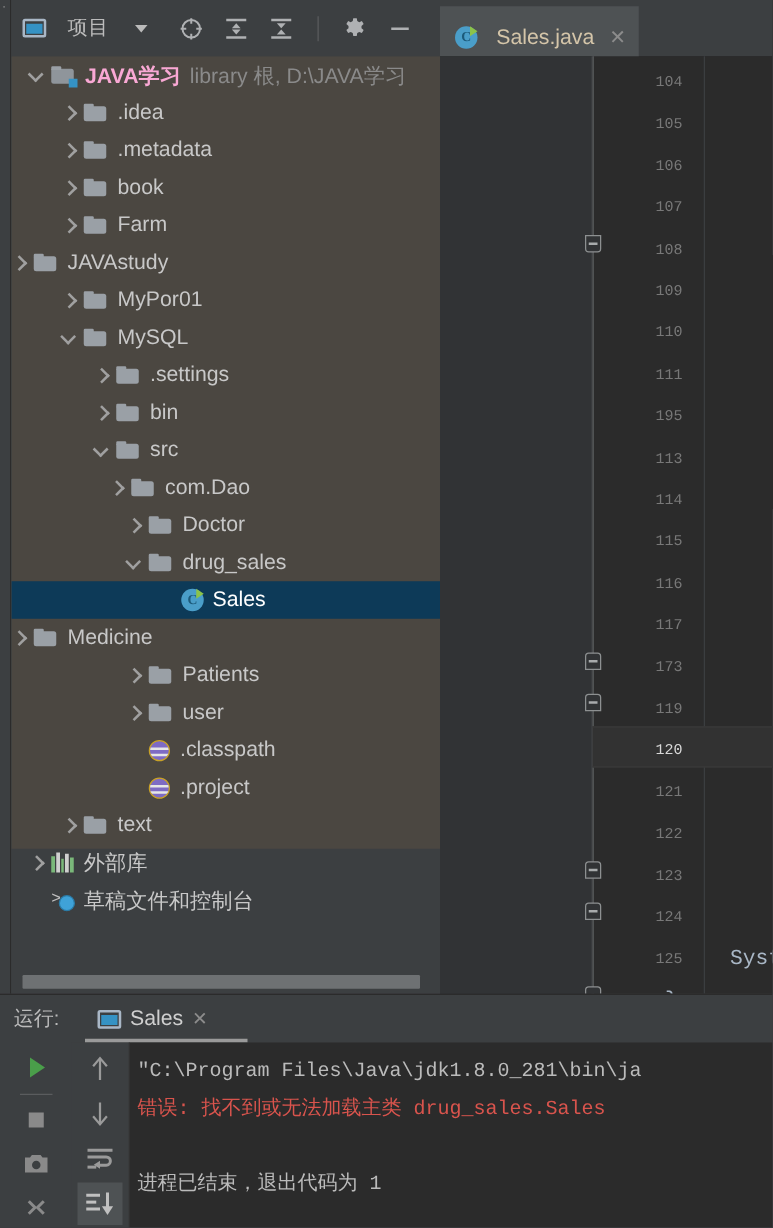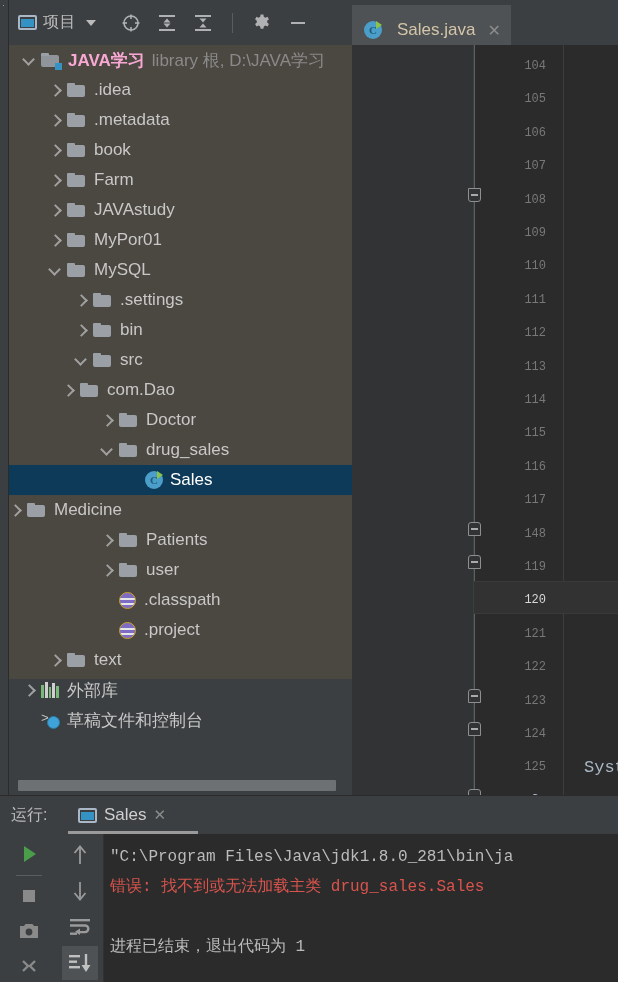--- a/index.html
+++ b/index.html
@@ -25,21 +25,21 @@
   
   .project-panel {
     position: absolute; left: 9px; top: 0; width: 343px; height: 795px;
     background: #3c3f41; overflow: hidden;
   }
   .pp-toolbar {
     position: relative; height: 45px; width: 100%;
     background: #3c3f41; display: flex; align-items: center;
     padding-left: 9px;
   }
-  .pp-title { display: flex; align-items: center; gap: 6px; }
+  .pp-title { display: flex; align-items: center; gap: 17px; }
   .win-icon {
     width: 19px; height: 15px; border: 2px solid #a9b7c6;
     border-radius: 2px; background: #3c3f41; position: relative;
   }
   .win-icon::after {
     content: ""; position: absolute; left: 1px; top: 2px;
     right: 1px; bottom: 1px; background: #3592c4;
   }
   .pp-title-text {
     color: #bbbbbb; font-size: 16px; letter-spacing: .5px;
@@ -357,21 +357,21 @@
           <div class="row" style="padding-left:40px">
             <span class="arrow right"></span>
             <span class="folder"></span>
             <span class="row-label">book</span>
           </div>
           <div class="row" style="padding-left:40px">
             <span class="arrow right"></span>
             <span class="folder"></span>
             <span class="row-label">Farm</span>
           </div>
-          <div class="row" style="padding-left:40px">
+          <div class="row" style="">
             <span class="arrow right"></span>
             <span class="folder"></span>
             <span class="row-label">JAVAstudy</span>
           </div>
           <div class="row" style="padding-left:40px">
             <span class="arrow right"></span>
             <span class="folder"></span>
             <span class="row-label">MyPor01</span>
           </div>
           <div class="row" style="padding-left:40px">
@@ -387,21 +387,21 @@
           <div class="row" style="padding-left:66px">
             <span class="arrow right"></span>
             <span class="folder"></span>
             <span class="row-label">bin</span>
           </div>
           <div class="row" style="padding-left:66px">
             <span class="arrow down"></span>
             <span class="folder"></span>
             <span class="row-label">src</span>
           </div>
-          <div class="row" style="padding-left:53px">
+          <div class="row" style="padding-left:78px">
             <span class="arrow right"></span>
             <span class="folder"></span>
             <span class="row-label">com.Dao</span>
           </div>
           <div class="row" style="padding-left:92px">
             <span class="arrow right"></span>
             <span class="folder"></span>
             <span class="row-label">Doctor</span>
           </div>
           <div class="row" style="padding-left:92px">
@@ -486,27 +486,27 @@
       <div class="current-line" style="top: 536.4px;"></div>
         <div id="gutter-nums" style="position:absolute;left:0;top:0;right:0;bottom:0;">
           <div class="lnum" style="top:13px">104</div>
           <div class="lnum" style="top:46.4px">105</div>
           <div class="lnum" style="top:79.8px">106</div>
           <div class="lnum" style="top:113.19999999999999px">107</div>
           <div class="lnum" style="top:146.6px">108</div>
           <div class="lnum" style="top:180px">109</div>
           <div class="lnum" style="top:213.39999999999998px">110</div>
           <div class="lnum" style="top:246.79999999999998px">111</div>
-          <div class="lnum" style="top:280.2px">112</div>
+          <div class="lnum" style="top:280.2px">195</div>
           <div class="lnum" style="top:313.59999999999997px">113</div>
           <div class="lnum" style="top:347px">114</div>
           <div class="lnum" style="top:380.4px">115</div>
           <div class="lnum" style="top:413.79999999999995px">116</div>
           <div class="lnum" style="top:447.2px">117</div>
-          <div class="lnum" style="top:480.59999999999997px">148</div>
+          <div class="lnum" style="top:480.59999999999997px">173</div>
           <div class="lnum" style="top:514px">119</div>
           <div class="lnum current" style="top:547.4px">120</div>
           <div class="lnum" style="top:580.8px">121</div>
           <div class="lnum" style="top:614.1999999999999px">122</div>
           <div class="lnum" style="top:647.6px">123</div>
           <div class="lnum" style="top:681px">124</div>
           <div class="lnum" style="top:714.4px">125</div>
           <div class="lnum" style="top:747.8px">126</div>
         </div>
       <div id="fold-marks" style="position:absolute;left:0;top:0;right:0;bottom:0;">

